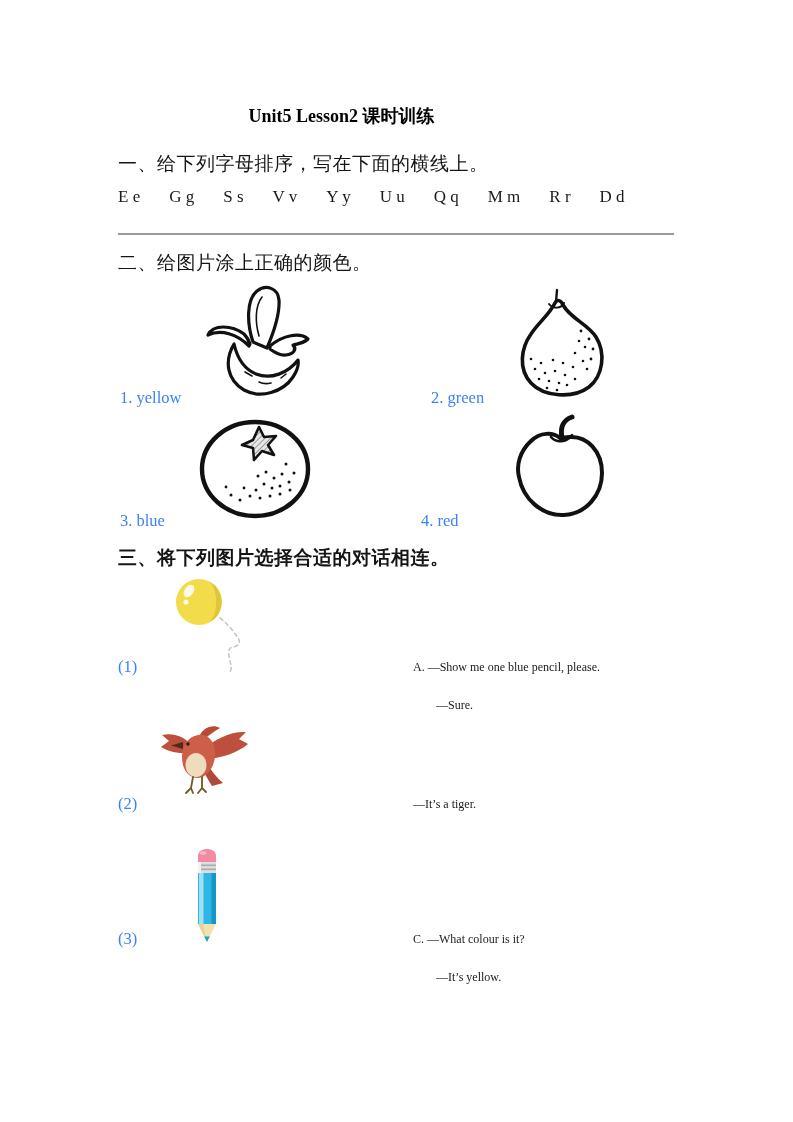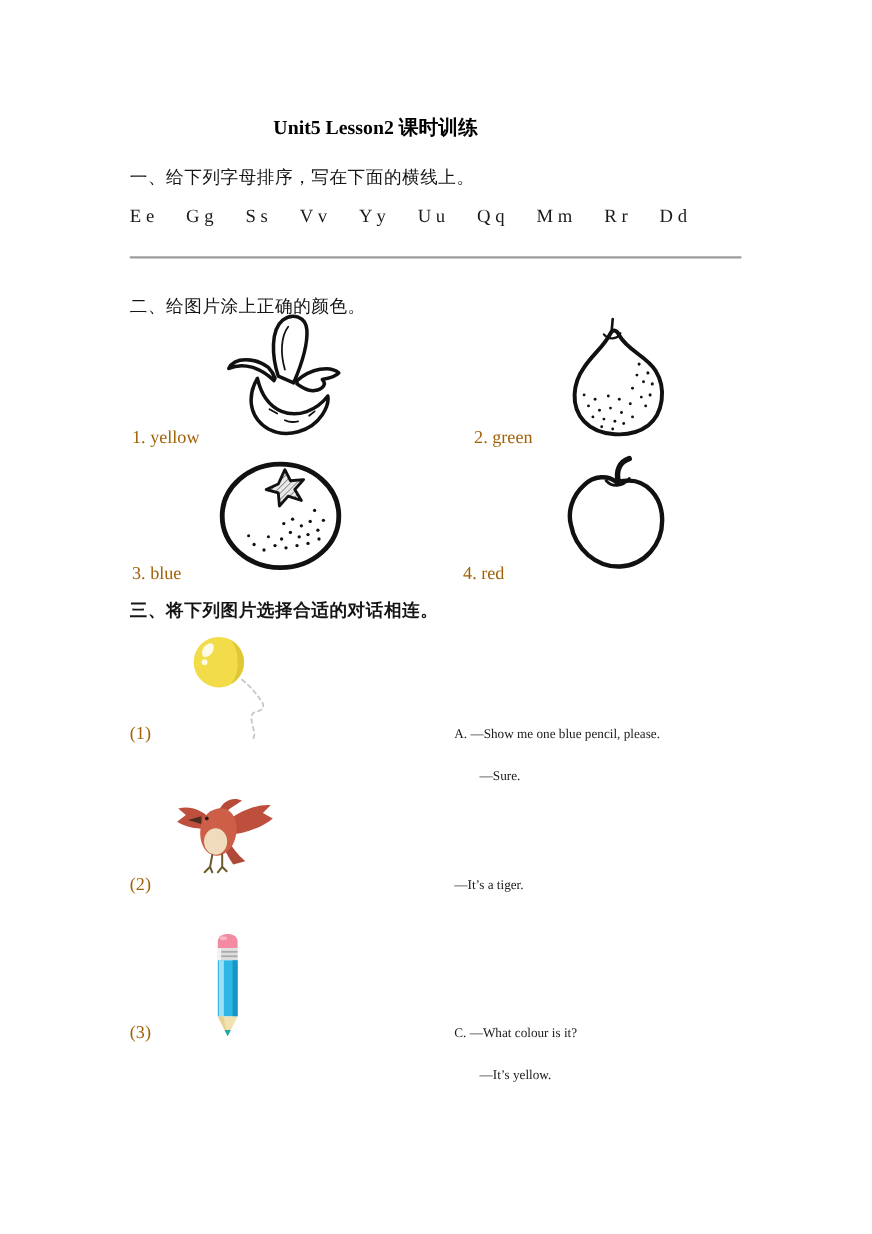--- a/index.html
+++ b/index.html
@@ -14,41 +14,41 @@
   .abs{position:absolute;}
   .doc-title{
     left:0;right:0;top:104px;
     text-align:center;
     font-weight:bold;
     font-size:18px;
     color:#000;
   }
   .cn-heading{
     left:118px;
-    font-size:16px;
+    font-size:19px;
     color:#151515;
     letter-spacing:0.5px;
   }
   .letters-row{
     left:118px;top:187px;
     display:flex;
     gap:29px;
     font-size:17px;
     color:#1a1a1a;
     align-items:flex-end;
   }
   .letters-row span{white-space:pre;}
   .divider{
     left:118px;top:233px;
     width:556px;height:2px;
     background:#9a9a9a;
   }
   .item-label{
     font-size:16.5px;
-    color:#a16207;
+    color:#3b82f6;
   }
   .dialog{
     font-size:12px;
     color:#1a1a1a;
     width:290px;
   }
   .dialog p{margin:0;line-height:21px;}
   .dialog p + p{margin-top:17px;margin-left:23px;}
   svg{display:block;}
 </style>
@@ -67,21 +67,21 @@
     <span>V v</span>
     <span>Y y</span>
     <span>U u</span>
     <span>Q q</span>
     <span>M m</span>
     <span>R r</span>
     <span>D d</span>
   </div>
   <div class="abs divider"></div>
 
-  <div class="abs cn-heading" style="top:269px;font-family:Liberation Serif, serif;">二、给图片涂上正确的颜色。</div>
+  <div class="abs cn-heading" style="top:250px;font-family:Liberation Serif, serif;">二、给图片涂上正确的颜色。</div>
 
   <div class="abs" style="left:193px;top:283px;">
     <svg width="132" height="120" viewBox="0 0 132 118">
       <g fill="#ffffff" stroke="#111" stroke-width="3.2" stroke-linejoin="round" stroke-linecap="round">
 
         <path d="M60,58 C54,40 53,16 64,7 C73,0 85,4 86,16 C87,32 80,50 74,64 Z"></path>
 
         <path d="M56,62 C44,50 28,45 15,51 C20,40 39,41 51,50 C54,53 56,57 57,60 Z"></path>
 
         <path d="M77,62 C90,51 107,48 115,55 C111,59 105,60 100,61 C104,65 101,70 93,71 C87,72 81,68 77,65 Z"></path>

